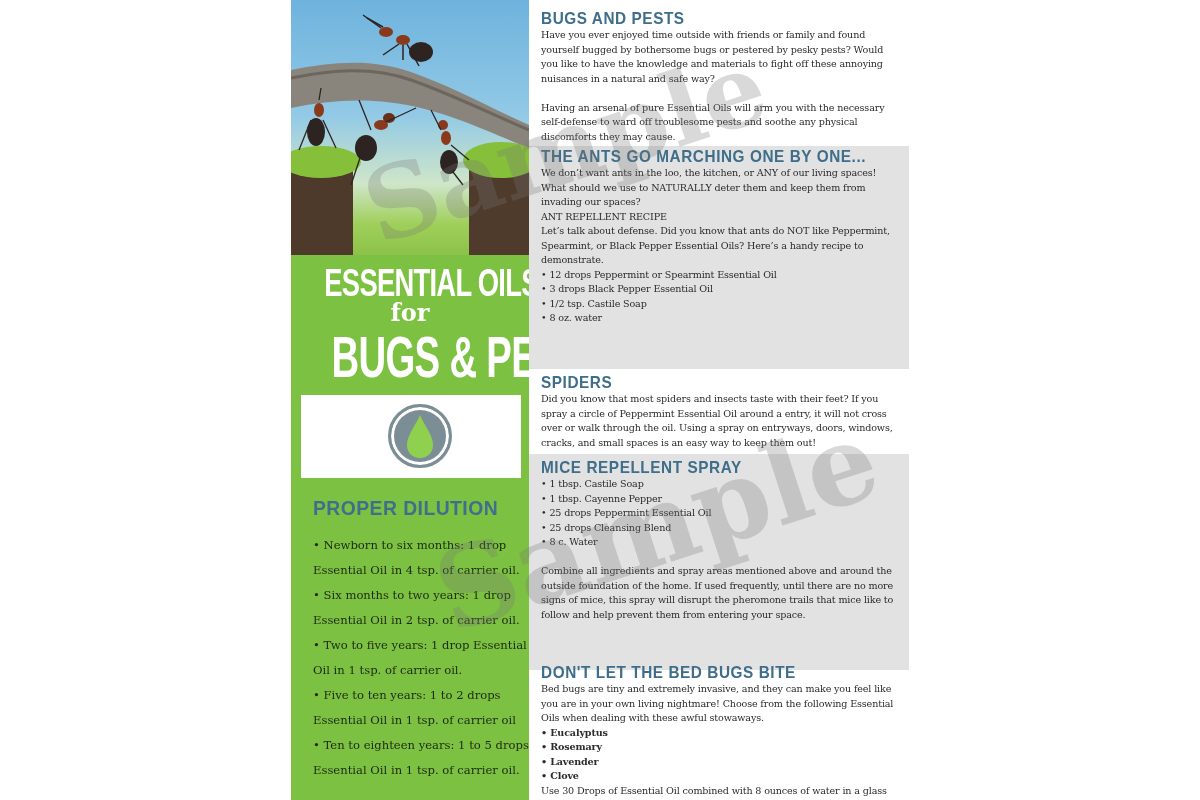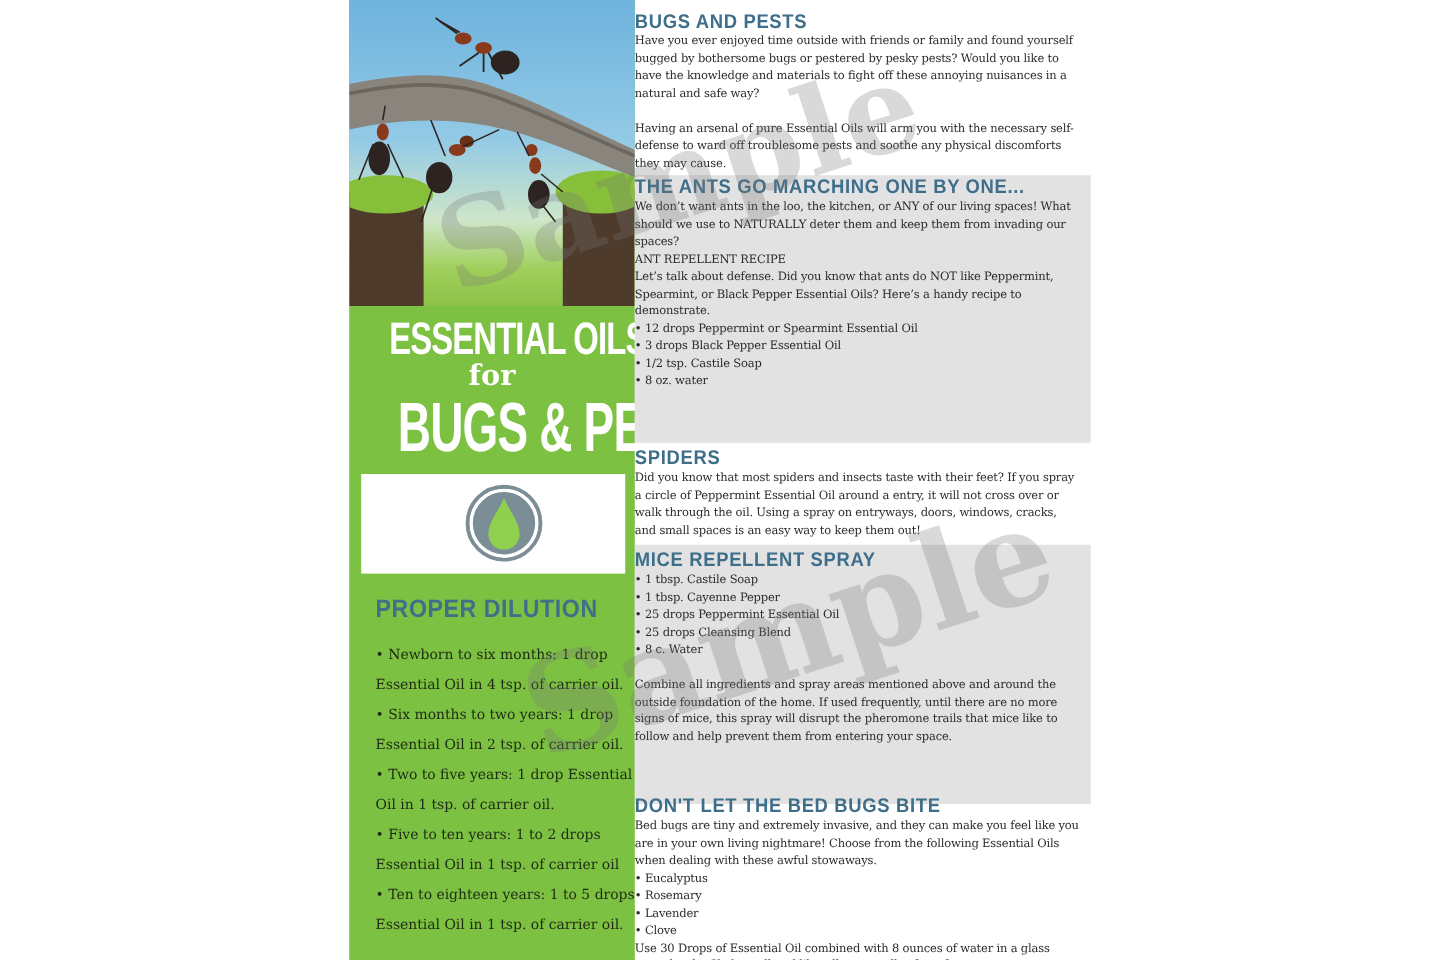--- a/index.html
+++ b/index.html
@@ -27,29 +27,29 @@
   .logo-circle svg { position: absolute; left: 0; top: 0; }
 
   .dilution { position: absolute; left: 22px; top: 495px; width: 210px; }
   .dilution-heading { font-family: "Liberation Sans", sans-serif; font-weight: bold; font-size: 21px; color: #3f6f8a;
     letter-spacing: 0.5px; line-height: 26px; transform: scaleX(0.92); transform-origin: left; white-space: nowrap; }
   .dilution-list { margin-top: 12px; }
   .dilution-line { font-size: 11.6px; line-height: 25px; color: #1d2a14; white-space: nowrap; }
 
   
   .right { position: absolute; left: 238px; top: 0; width: 380px; height: 800px; }
-  .section { position: absolute; left: 0; width: 380px; padding-right: 8px; }
+  .section { position: absolute; left: 0; width: 380px; padding-left: 12px; padding-right: 8px; }
   .section.gray { background: #e2e2e2; }
   .sec-heading { font-family: "Liberation Sans", sans-serif; font-weight: bold; font-size: 16.5px; color: #3e6e8a;
     letter-spacing: 0.6px; line-height: 19px; white-space: nowrap; transform: scaleX(0.93); transform-origin: left; }
   .para { font-size: 9.6px; line-height: 14.5px; color: #2b2b2b; letter-spacing: -0.15px; }
   .gap { height: 14.5px; }
 
   .two-col { display: flex; }
-  .two-col .col { width: 110px; }
+  .two-col .col { width: 110px; font-weight: bold; }
   .two-col .col2 { margin-top: -4px; }
 
   
   .watermark { position: absolute; font-family: "DejaVu Serif", serif; font-weight: bold; color: rgba(120,120,120,0.28);
     pointer-events: none; white-space: nowrap; }
   .wm1 { left: 350px; top: 155px; font-size: 100px; transform: rotate(-18deg); transform-origin: left top; }
   .wm2 { left: 420px; top: 535px; font-size: 110px; transform: rotate(-18deg); transform-origin: left top; }
 </style>
 </head>
 <body>

